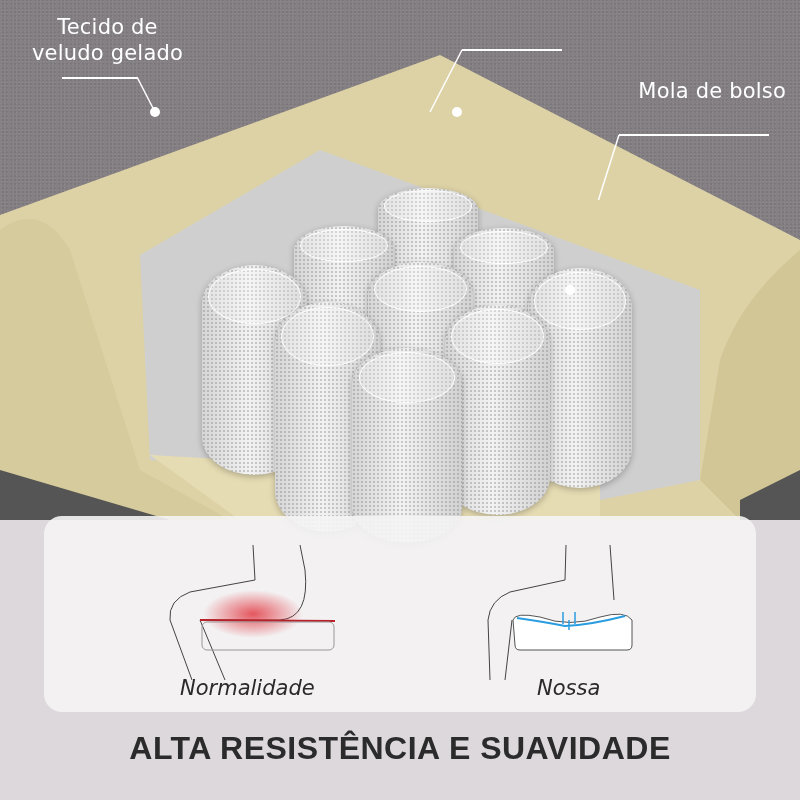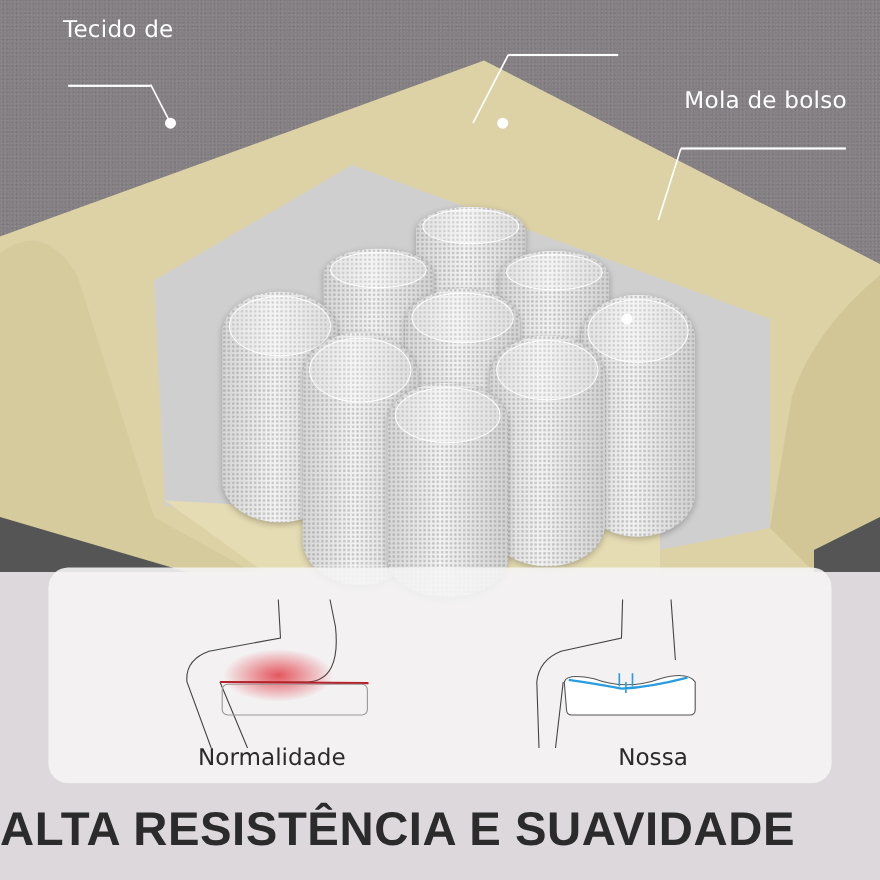--- a/index.html
+++ b/index.html
@@ -11,22 +11,22 @@
       background-size:3px 3px, 4px 4px; background-position:0 0, 1px 2px; }
     .label { position:absolute; color:#ffffff; font-size:21px; line-height:26px; letter-spacing:0.2px; }
     .leader { position:absolute; background:#ffffff; height:1.5px; transform-origin:0 0; }
     .dot { position:absolute; width:10px; height:10px; border-radius:50%; background:#fff; }
     .spring { position:absolute; border-radius:50% / 18%; background:#eeeeee;
       background-image: radial-gradient(rgba(120,120,120,0.35) 1px, transparent 1.4px),
                         linear-gradient(90deg, rgba(0,0,0,0.10), rgba(255,255,255,0.25) 45%, rgba(0,0,0,0.12));
       background-size:4px 4px, 100% 100%; box-shadow: 0 2px 6px rgba(0,0,0,0.25); }
     .spring .top { position:absolute; left:6%; top:2%; width:88%; height:26%; border-radius:50%; border:1.5px solid rgba(255,255,255,0.9); background:rgba(255,255,255,0.25); box-sizing:border-box; }
     .panel { position:absolute; left:44px; top:516px; width:712px; height:196px; border-radius:18px; background:rgba(245,244,244,0.9); }
-    .cap { position:absolute; font-size:21px; color:#2a2a2a; }
-    .title { position:absolute; left:0; top:730px; width:800px; text-align:left; font-family:"Liberation Sans", sans-serif; font-weight:bold; font-size:43px; color:#2b2b2b; letter-spacing:0.5px; }
+    .cap { position:absolute; font-size:21px; color:#2a2a2a;font-style:italic; }
+    .title { position:absolute; left:0; top:730px; width:800px; text-align:center; font-family:"Liberation Sans", sans-serif; font-weight:bold; font-size:32px; color:#2b2b2b; letter-spacing:0.5px; }
   </style>
 </head>
 <body>
 
 <div class="stage">
   <div class="fabric"></div>
 
   <svg style="position:absolute;left:0;top:0" width="800" height="560" viewBox="0 0 800 560">
 
     <path d="M0 215 L440 55 L800 240 L800 410 L740 470 L740 520 L170 520 L0 470 Z" fill="#ddd2a6"></path>
@@ -66,33 +66,34 @@
     </div>
   <div class="spring" style="left:445px;top:305px;width:105px;height:210px">
       <div class="top"></div>
     </div>
   <div class="spring" style="left:352px;top:348px;width:110px;height:195px">
       <div class="top"></div>
     </div>
 
   <div class="label" style="left:15px;top:14px;text-align:center;width:185px;">
     <div>Tecido de</div>
+    <div>veludo gelado</div>
   </div>
   <div class="leader" style="left:62px;top:77px;width:75px;"></div>
   <svg style="position:absolute;left:0;top:0" width="800" height="200">
       <line x1="137" y1="77" x2="155" y2="112" stroke="#fff" stroke-width="1.5"></line>
       <line x1="462" y1="50" x2="430" y2="112" stroke="#fff" stroke-width="1.5"></line>
       <line x1="619" y1="135" x2="570" y2="290" stroke="#fff" stroke-width="1.5"></line>
     </svg>
   <div class="dot" style="left:150px;top:107px"></div>
 
   <div class="leader" style="left:462px;top:49px;width:100px;"></div>
   <div class="dot" style="left:452px;top:107px"></div>
 
-  <div class="label" style="left:606px;top:78px;text-align:center;width:180px;">
+  <div class="label" style="left:606px;top:78px;text-align:right;width:180px;">
     <div>Mola de bolso</div>
   </div>
   <div class="leader" style="left:619px;top:134px;width:150px;"></div>
   <div class="dot" style="left:565px;top:285px"></div>
 
   <div class="panel"></div>
   <svg style="position:absolute;left:0;top:0" width="800" height="720">
     <defs>
       <radialGradient id="red" cx="50%" cy="50%" r="50%">
           <stop offset="0" stop-color="#e0303a" stop-opacity="0.8"></stop>
@@ -108,16 +109,16 @@
     <path d="M490 680 L488 620 Q490 600 510 592 L565 580 L566 545 M505 680 L512 620 M610 545 L614 600" fill="none" stroke="#444" stroke-width="1"></path>
     <path d="M513 620 Q515 612 540 617 Q570 628 600 617 Q625 610 632 620 L632 645 Q632 650 627 650 L520 650 Q515 650 515 645 Z" fill="#fff" stroke="#555" stroke-width="1"></path>
     <path d="M517 618 Q545 622 565 626 Q590 625 625 616" fill="none" stroke="#2a9de0" stroke-width="2"></path>
     <g stroke="#2a9de0" stroke-width="1.5" fill="#2a9de0">
       <line x1="563" y1="612" x2="563" y2="624"></line>
         <line x1="569" y1="620" x2="569" y2="630"></line>
         <line x1="575" y1="612" x2="575" y2="624"></line>
     </g>
   </svg>
   <div class="cap" style="left:180px;top:676px;">Normalidade</div>
-  <div class="cap" style="left:537px;top:676px;margin-left:25px;">Nossa</div>
+  <div class="cap" style="left:537px;top:676px;">Nossa</div>
 
   <div class="title">ALTA RESISTÊNCIA E SUAVIDADE</div>
 </div>
 
 </body></html>

